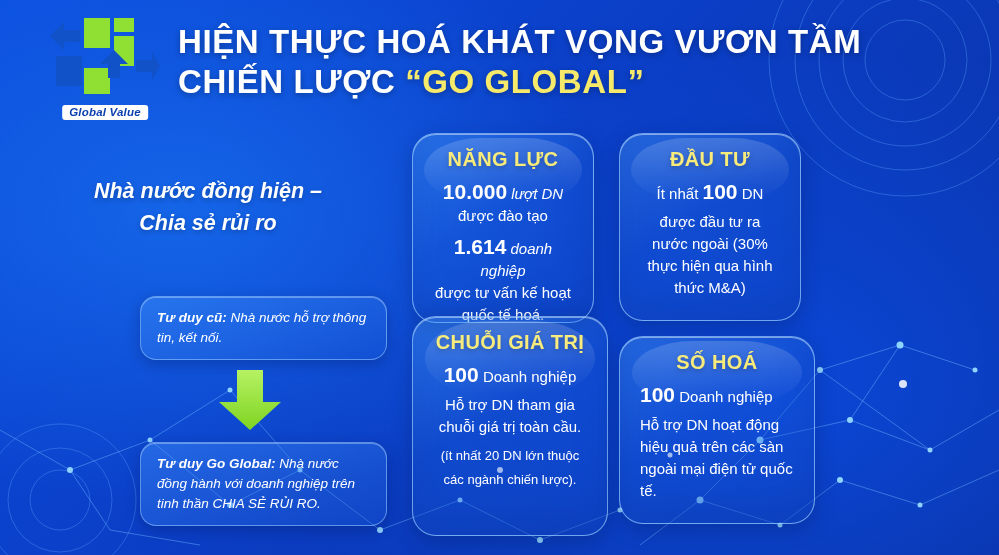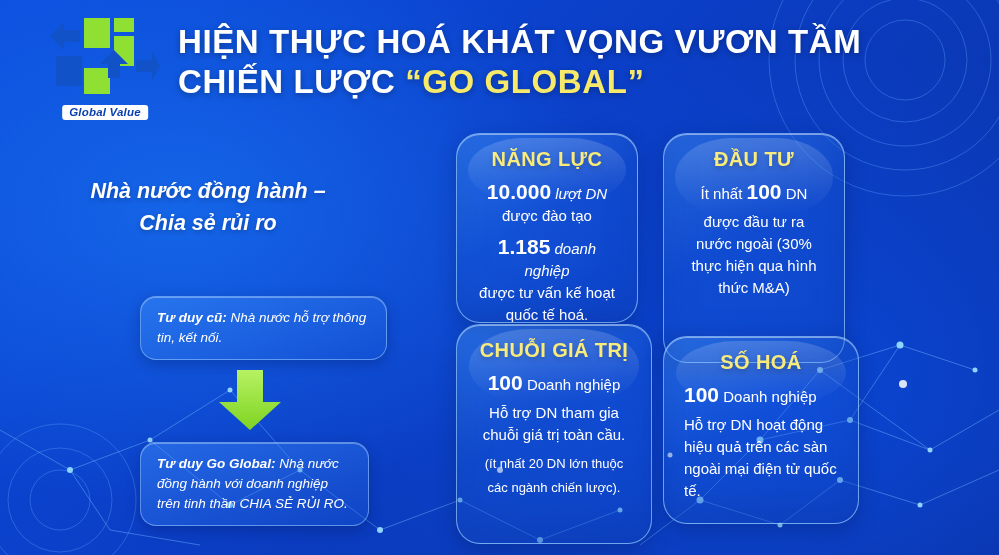--- a/index.html
+++ b/index.html
@@ -71,37 +71,36 @@
     background: linear-gradient(160deg, rgba(70,150,255,.42), rgba(25,90,215,.30));
     box-shadow: inset 0 1px 0 rgba(255,255,255,.33), 0 4px 14px rgba(0,20,80,.30);
     color: #ffffff;
     font-size: 13.5px;
     font-style: italic;
     line-height: 20px;
     padding: 11px 16px;
   }
   .pill b { font-weight: bold; }
   #pill-old { left: 140px; top: 296px; width: 247px; }
-  #pill-new { left: 140px; top: 442px; width: 229px; font-style: italic; }
+  #pill-new { left: 140px; top: 442px; width: 247px; font-style: italic; }
 
   #arrow-down {
     position: absolute; left: 215px; top: 370px; width: 70px; height: 62px;
   }
 
   
   .card {
     position: absolute;
     border-radius: 24px;
     border: 1.5px solid rgba(160,210,255,.65);
     background: linear-gradient(150deg, rgba(80,165,255,.40) 0%, rgba(30,100,225,.30) 45%, rgba(20,75,200,.32) 100%);
     box-shadow: inset 0 1px 0 rgba(255,255,255,.45), inset 0 -18px 34px rgba(10,50,160,.25), 0 6px 20px rgba(0,20,80,.28);
     color: #ffffff;
     padding: 14px 20px 16px;
     overflow: hidden;
-    margin-left: 44px;
   }
   .card::after {
     content: "";
     position: absolute; left: 6%; top: 4px; width: 88%; height: 34%;
     background: linear-gradient(180deg, rgba(255,255,255,.17), rgba(255,255,255,0));
     border-radius: 50%/70%;
     pointer-events: none;
   }
   .card-title {
     text-align: center;
@@ -113,22 +112,22 @@
     text-shadow: 0 2px 5px rgba(0,0,0,.28);
   }
   .card-body { font-size: 15px; line-height: 22px; }
   .big { font-weight: bold; font-size: 21px; }
   .ital { font-style: italic; }
   .small-ital { font-size: 13px; line-height: 24px; }
   .blk { margin-bottom: 9px; }
   .blk:last-child { margin-bottom: 0; }
 
   #card-nangluc  { left: 412px; top: 133px; width: 182px; height: 190px; }
-  #card-dautu    { left: 619px; top: 133px; width: 182px; height: 230px; }
-  #card-chuoi    { left: 412px; top: 324px; width: 196px; height: 220px; }
+  #card-dautu    { left: 619px; top: 133px; width: 182px; height: 188px; }
+  #card-chuoi    { left: 412px; top: 316px; width: 196px; height: 220px; }
   #card-sohoa    { left: 619px; top: 336px; width: 196px; height: 188px; }
 
   #card-nangluc .card-body, #card-chuoi .card-body { text-align: center; }
   #card-dautu .card-body, #card-sohoa .card-body { text-align: left; }
   #card-dautu .card-body { text-align: center; }
 </style>
 </head>
 <body>
 
 <div id="stage">
@@ -198,21 +197,21 @@
     </svg>
     <span class="logo-label">Global Value</span>
   </div>
 
   <div id="title-block">
     <div class="title-line">HIỆN THỰC HOÁ KHÁT VỌNG VƯƠN TẦM</div>
     <div class="title-line"><span>CHIẾN LƯỢC </span><span class="hl">“GO GLOBAL”</span></div>
   </div>
 
   <div id="slogan">
-    <div>Nhà nước đồng hành –</div>
+    <div>Nhà nước đồng hiện –</div>
     <div>Chia sẻ rủi ro</div>
   </div>
 
   <div class="pill" id="pill-old">
     <b>Tư duy cũ:</b><span> Nhà nước hỗ trợ thông tin, kết nối.</span>
   </div>
 
   <svg id="arrow-down" viewBox="0 0 70 62">
     <defs>
       <linearGradient id="ag" x1="0" y1="0" x2="0" y2="1">
@@ -228,21 +227,21 @@
   </div>
 
   <div class="card" id="card-nangluc">
     <div class="card-title">NĂNG LỰC</div>
     <div class="card-body">
       <div class="blk">
         <span class="big">10.000</span><span class="ital"> lượt DN</span>
         <div>được đào tạo</div>
       </div>
       <div class="blk">
-        <span class="big">1.185</span><span class="ital"> doanh nghiệp</span>
+        <span class="big">1.614</span><span class="ital"> doanh nghiệp</span>
         <div>được tư vấn kế hoạt quốc tế hoá.</div>
       </div>
     </div>
   </div>
 
   <div class="card" id="card-dautu">
     <div class="card-title">ĐẦU TƯ</div>
     <div class="card-body">
       <div class="blk">
         <span>Ít nhất </span><span class="big">100</span><span> DN</span>

